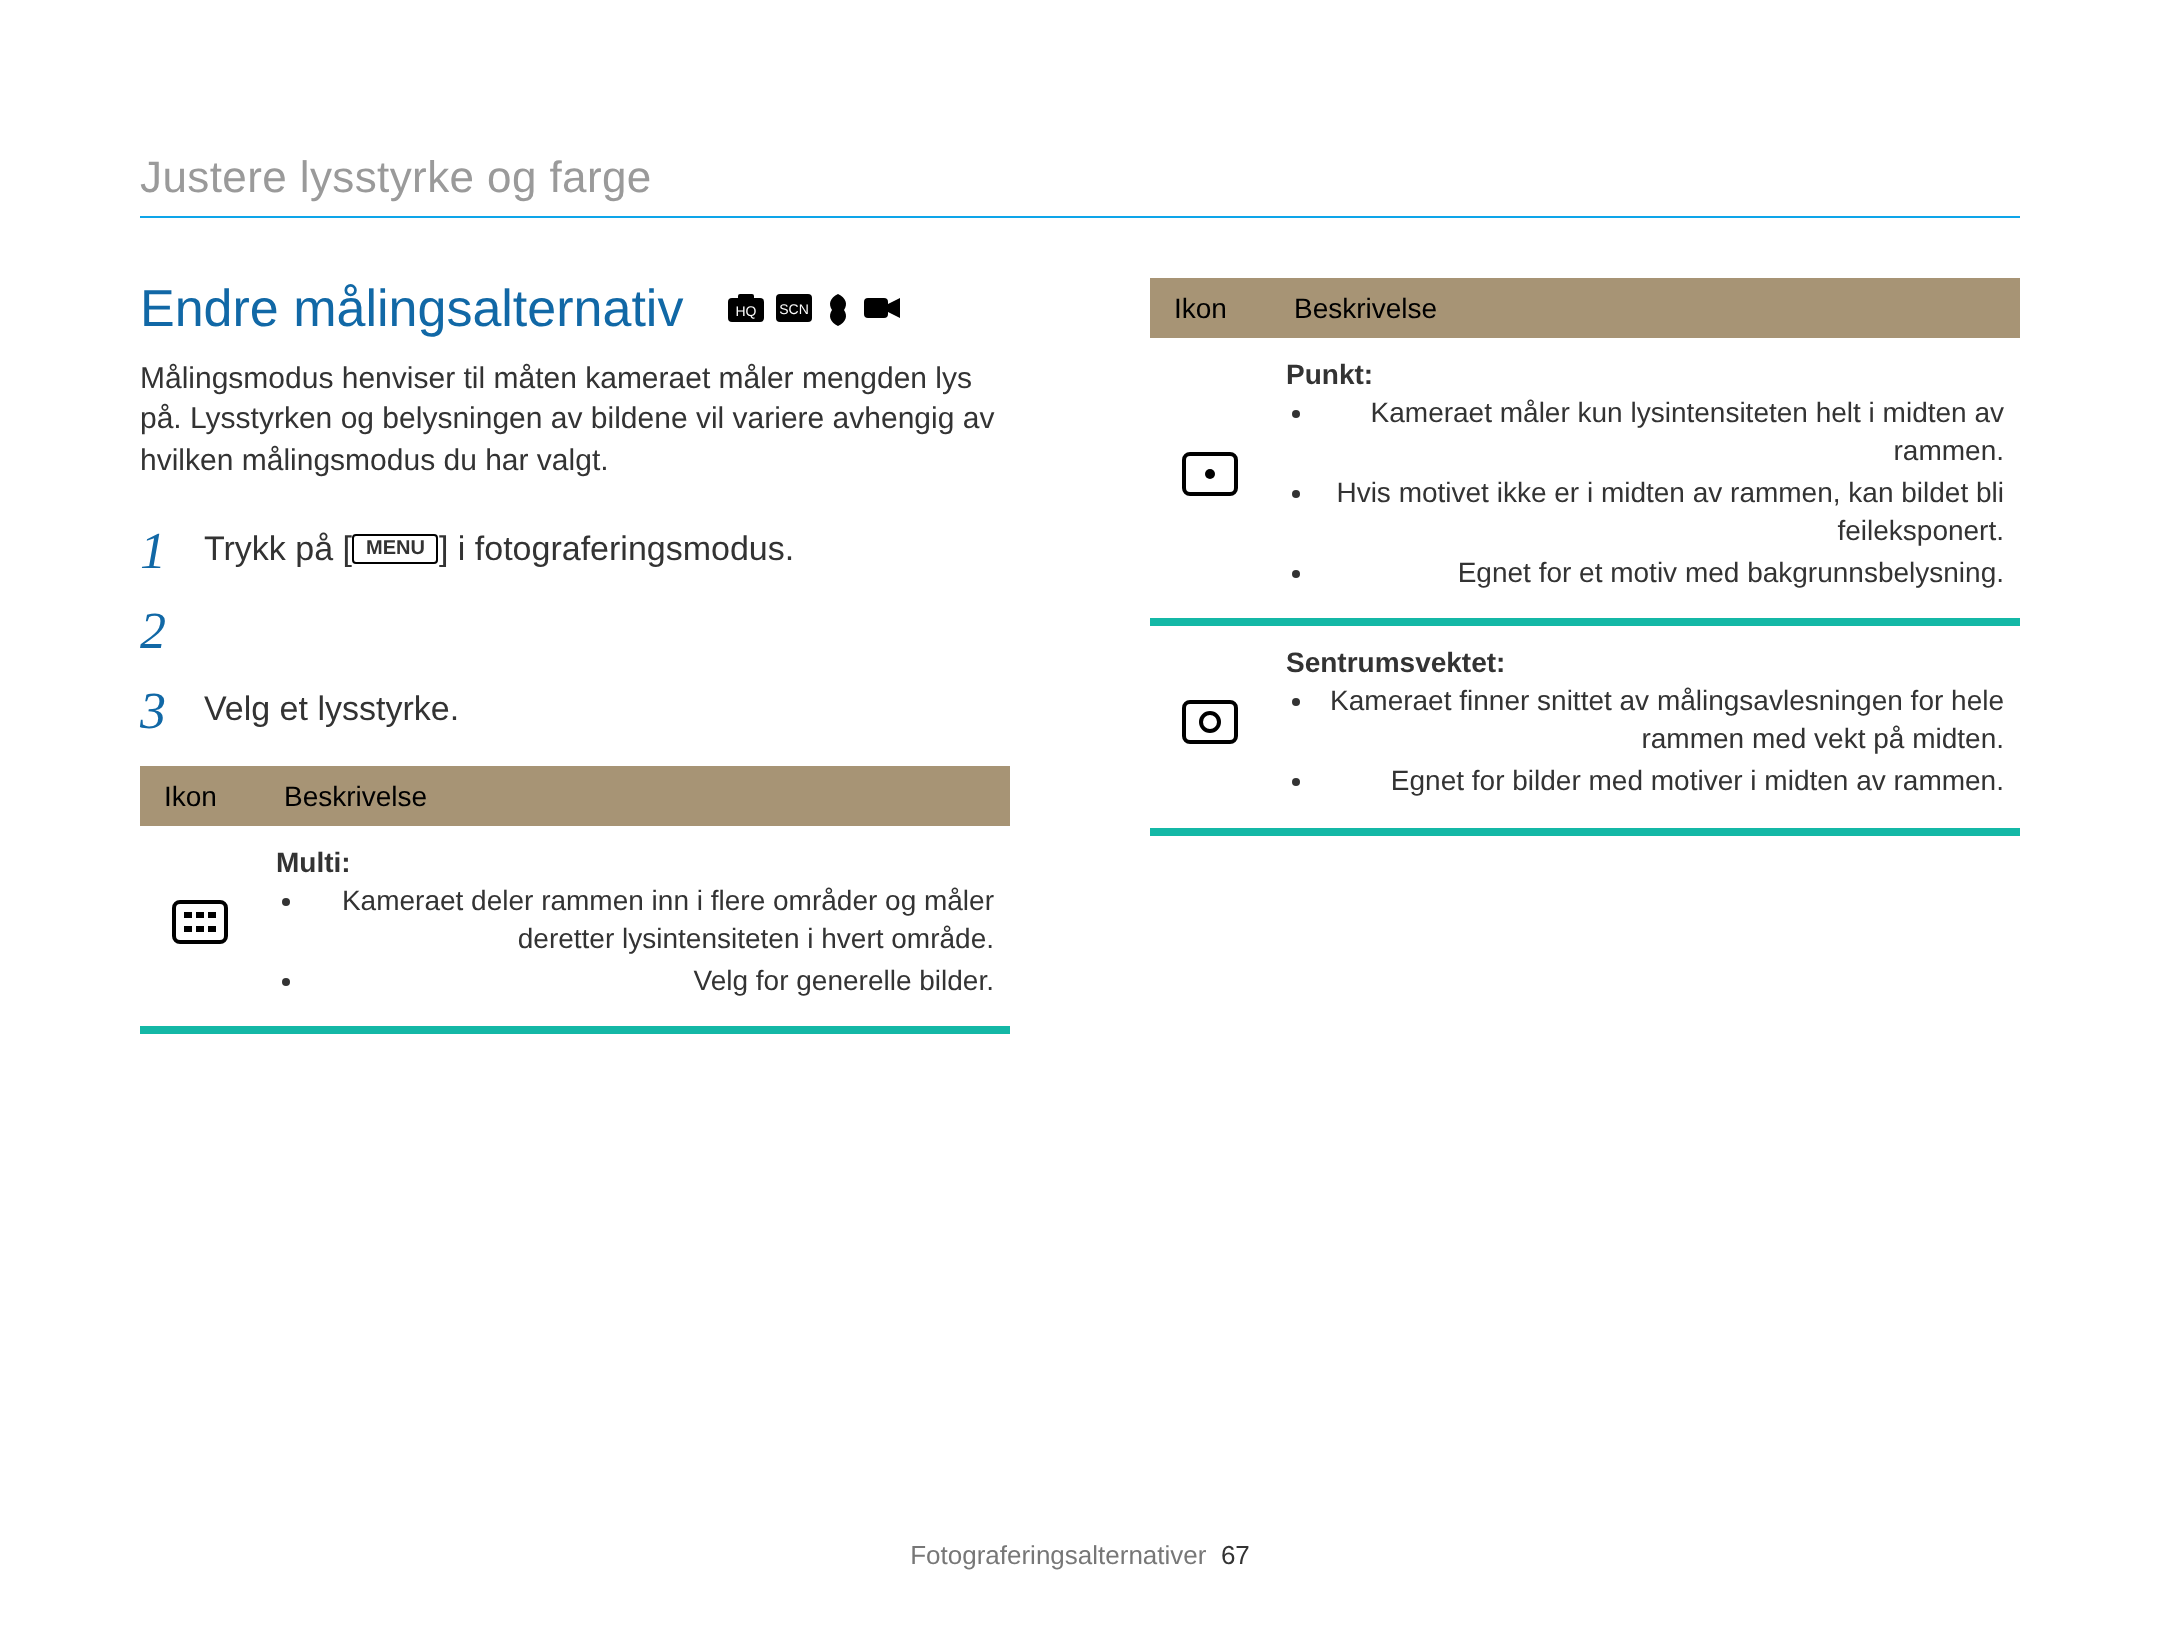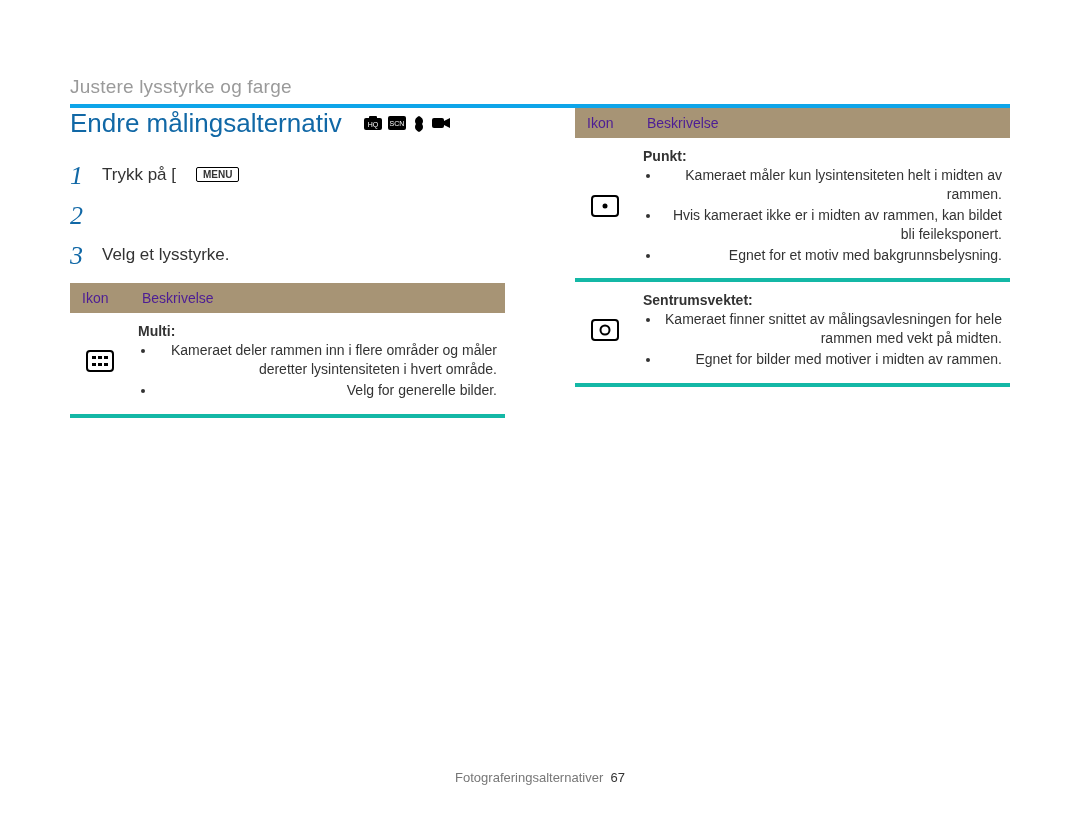--- a/index.html
+++ b/index.html
@@ -1,33 +1,33 @@
 <!DOCTYPE html>
 <html><head>
 <meta charset="utf-8">
 <style>
   * { box-sizing: border-box; margin: 0; padding: 0; }
   html, body { width: 1080px; height: 815px; background: #fff; font-family: Arial, Helvetica, sans-serif; color: #333; }
   .page { width: 1080px; height: 815px; padding: 76px 70px 40px 70px; position: relative; }
-  .breadcrumb { color: #9a9a9a; font-size: 19px; font-weight: 300; letter-spacing: 0.2px; border-bottom: 4px solid #0ea5e9; padding-bottom: 6px; }
+  .breadcrumb { color: #9a9a9a; font-size: 22px; font-weight: 300; letter-spacing: 0.2px; border-bottom: 1px solid #0ea5e9; padding-bottom: 6px; margin-bottom: 30px; }
   .columns { display: flex; gap: 70px; }
   .col { flex: 1 1 0; }
   .section-heading { color: #1168a6; font-size: 26px; font-weight: 400; display: inline-flex; align-items: center; gap: 22px; margin-bottom: 10px; }
   .mode-icons { display: inline-flex; gap: 6px; }
   .intro { font-size: 15px; line-height: 1.35; color: #333; margin-bottom: 22px; }
   .steps { margin-top: 10px; }
   .step { display: flex; align-items: flex-start; gap: 14px; margin: 14px 0; font-size: 17px; }
   .step-num { color: #1168a6; font-style: italic; font-size: 26px; line-height: 1; font-family: Georgia, 'Times New Roman', serif; min-width: 18px; }
-  .step-text { line-height: 1.4; display: flex; flex-wrap: wrap; align-items: center; gap: 20px; }
+  .step-text { line-height: 1.4; display: flex; flex-wrap: wrap; align-items: center; gap: 0; }
   .menu-label { border: 1.5px solid #000; border-radius: 2px; padding: 0 6px; font-weight: bold; font-size: 10px; line-height: 1.3; display: inline-block; }
   .bold { font-weight: bold; }
   .arrow { font-size: 17px; }
   .inline-icon { display: inline-flex; vertical-align: middle; }
   table.option { width: 100%; border-collapse: collapse; margin-top: 10px; }
-  table.option thead th { background: #a79475; color: #4c1d95; font-weight: 400; font-size: 14px; text-align: left; padding: 7px 12px; }
+  table.option thead th { background: #a79475; color: #000000; font-weight: 400; font-size: 14px; text-align: left; padding: 7px 12px; }
   table.option thead th:first-child { width: 60px; }
   table.option tbody tr { border-bottom: 4px solid #14b8a6; }
   table.option td { padding: 10px 8px 12px 8px; vertical-align: middle; font-size: 14px; }
   .icon-cell { text-align: center; vertical-align: middle; }
   .desc-title { font-weight: bold; margin-bottom: 2px; }
   .desc ul { list-style: disc; padding-left: 18px; }
   .desc ul li { margin: 2px 0; line-height: 1.35; text-align: right; }
   .footer { position: absolute; left: 0; right: 0; bottom: 30px; text-align: center; font-size: 13px; color: #777; }
   .footer .pn { color: #333; }
 </style>
@@ -63,27 +63,29 @@
           </span>
           <span class="inline-icon">
             <svg width="18" height="14" viewBox="0 0 18 14">
                 <rect x="0" y="2" width="12" height="10" rx="2" fill="#000"></rect>
                 <path d="M12 5 L18 2 L18 12 L12 9 Z" fill="#000"></path>
               </svg>
           </span>
         </span>
       </div>
 
+      <div class="intro">Målingsmodus henviser til måten kameraet måler mengden lys på. Lysstyrken og belysningen av bildene vil variere avhengig av hvilken målingsmodus du har valgt.</div>
 
       <div class="steps">
         <div class="step">
           <span class="step-num">1</span>
           <span class="step-text">
             <span>Trykk på [</span>
             <span class="menu-label">MENU</span>
+            <span>] i fotograferingsmodus.</span>
           </span>
         </div>
         <div class="step">
           <span class="step-num">2</span>
         </div>
         <div class="step">
           <span class="step-num">3</span>
           <span class="step-text">Velg et lysstyrke.</span>
         </div>
       </div>
@@ -133,21 +135,21 @@
             <td class="icon-cell">
               <svg width="28" height="22" viewBox="0 0 28 22">
                   <rect x="1" y="1" width="26" height="20" rx="3" fill="none" stroke="#000" stroke-width="2"></rect>
                   <circle cx="14" cy="11" r="2.5" fill="#000"></circle>
                 </svg>
             </td>
             <td class="desc">
               <div class="desc-title">Punkt:</div>
               <ul>
                 <li>Kameraet måler kun lysintensiteten helt i midten av rammen.</li>
-                <li>Hvis kameraet ikke er i midten av rammen, kan bildet bli feileksponert.</li>
+                <li>Hvis motivet ikke er i midten av rammen, kan bildet bli feileksponert.</li>
                 <li>Egnet for et motiv med bakgrunnsbelysning.</li>
               </ul>
             </td>
           </tr>
           <tr>
             <td class="icon-cell">
               <svg width="28" height="22" viewBox="0 0 28 22">
                   <rect x="1" y="1" width="26" height="20" rx="3" fill="none" stroke="#000" stroke-width="2"></rect>
                   <circle cx="14" cy="11" r="4.5" fill="none" stroke="#000" stroke-width="2"></circle>
                 </svg>

